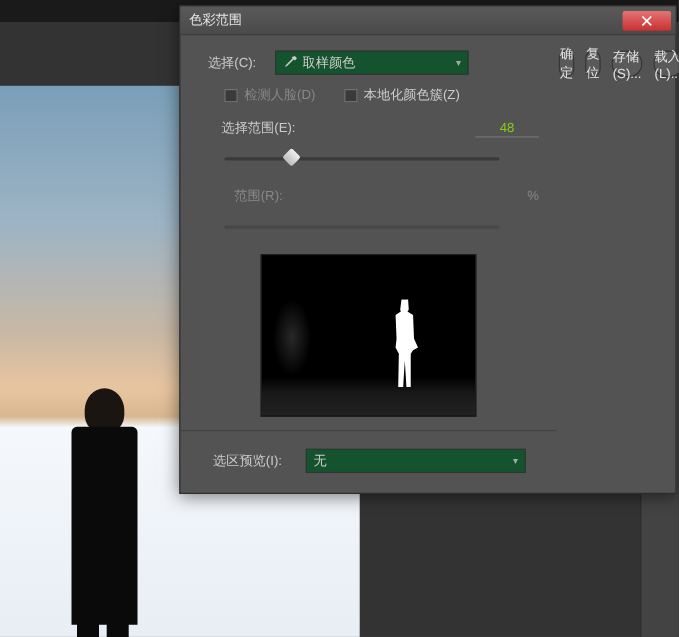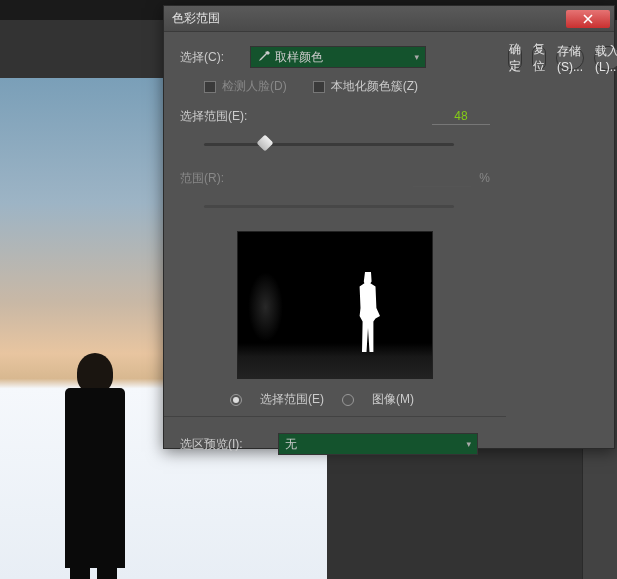--- a/index.html
+++ b/index.html
@@ -11,21 +11,21 @@
 .person-leg1{position:absolute;left:15px;top:200px;width:20px;height:90px;background:#0a0a0a}
 .person-leg2{position:absolute;left:42px;top:200px;width:20px;height:90px;background:#0a0a0a}
 .topbar{position:absolute;left:0;top:0;width:617px;height:20px;background:#1a1a1a}
 .dialog{position:absolute;left:163px;top:5px;width:452px;height:444px;background:#535353;border:1px solid #2a2a2a;box-shadow:0 3px 15px rgba(0,0,0,0.5)}
 .titlebar{height:26px;background:linear-gradient(to bottom,#5a5a5a,#4a4a4a);display:flex;align-items:center;padding:0 4px;border-bottom:1px solid #3a3a3a}
 .title-text{flex:1;color:#e5e5e5;padding-left:4px}
 .close-btn{width:44px;height:18px;background:linear-gradient(to bottom,#e57373,#c93030);border-radius:2px;display:flex;align-items:center;justify-content:center;color:#fff;font-size:13px;font-weight:bold;cursor:pointer}
 .dialog-body{padding:14px 16px;display:flex;gap:18px}
 .left-panel{flex:1}
 .row{display:flex;align-items:center;margin-bottom:10px;gap:8px}
-.row-label{text-align:left;min-width:62px;color:#ccc}
+.row-label{text-align:center;min-width:62px;color:#ccc}
 .row-label.dim{color:#888}
 .select{flex:1;height:22px;background:#14532d;border:1px solid #333;display:flex;align-items:center;padding:0 6px;position:relative;max-width:176px}
 .select-arrow{position:absolute;right:6px;font-size:9px;color:#aaa}
 .sampler-icon{width:14px;height:14px;margin-right:4px}
 .checkbox{width:12px;height:12px;border:1px solid #777;background:#3a3a3a;display:inline-block}
 .chk-row{display:flex;align-items:center;gap:6px;margin-bottom:12px;margin-left:24px}
 .chk-label{color:#ccc}
 .chk-label.dim{color:#888}
 .value-input{width:58px;height:18px;background:transparent;border:none;border-bottom:1px solid #777;color:#84cc16;text-align:center}
 .value-input.dim{color:#777;border-bottom-color:#555}
@@ -117,26 +117,20 @@
       <div class="slider disabled">
         <div class="slider-track"></div>
       </div>
 
       <div class="preview">
         <div class="preview-wisp"></div>
         <div class="preview-ground"></div>
         <div class="preview-person"></div>
       </div>
 
-      <div class="radio-row">
-        <span class="radio checked"></span>
-        <span>选择范围(E)</span>
-        <span class="radio"></span>
-        <span>图像(M)</span>
-      </div>
 
       <div class="divider"></div>
 
       <div class="bottom-row">
         <span class="row-label" style="min-width:90px">选区预览(I):</span>
         <div class="select" style="max-width:200px">
           <span>无</span>
           <span class="select-arrow">▾</span>
         </div>
       </div>

